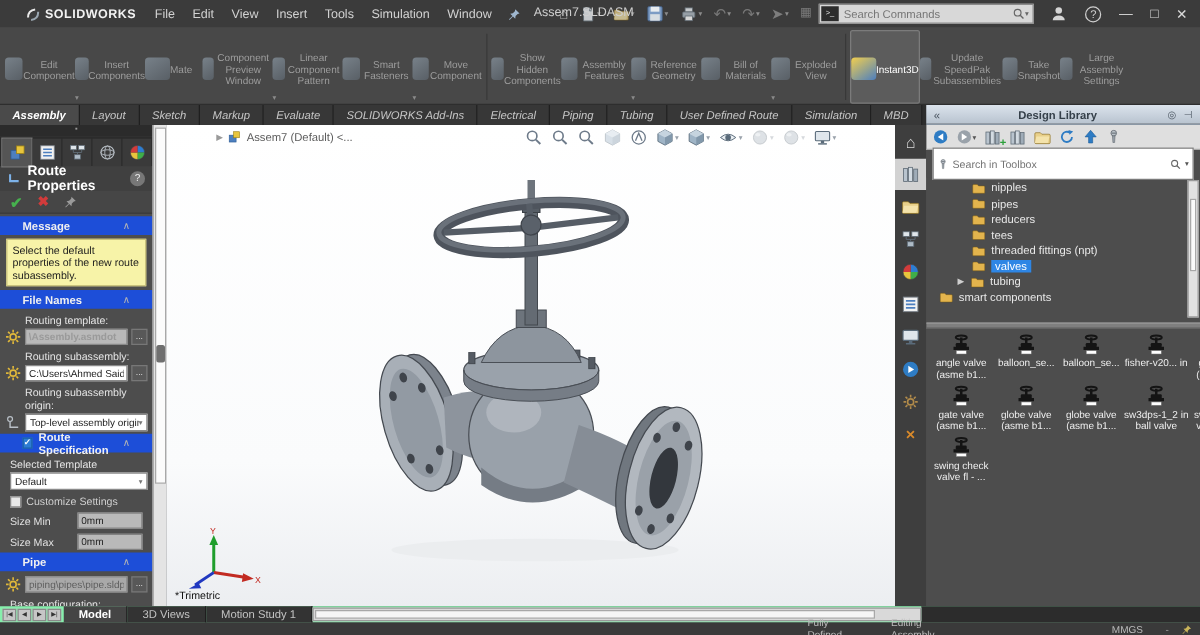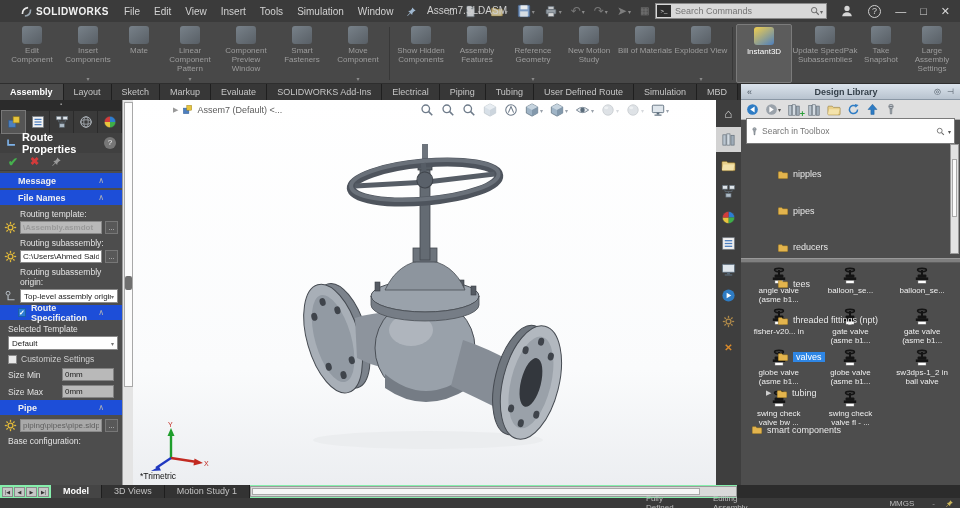--- a/index.html
+++ b/index.html
@@ -29,32 +29,32 @@
     font-family:"Liberation Sans",sans-serif;}
   .search .dd{font-size:6px;color:#666;margin-right:3px;}
   .tb-right{position:absolute;right:0;top:0;height:22px;display:flex;align-items:center;gap:14px;
     padding-right:10px;color:#cfcfcf;}
   .helpc{width:13px;height:13px;border:1px solid #cfcfcf;border-radius:50%;font-size:9px;
     line-height:11px;text-align:center;}
   .wc{font-size:11px;color:#d9d9d9;}
   
   #ribbon{position:absolute;left:0;top:22px;width:960px;height:62px;background:#484848;
     border-bottom:1px solid #2e2e2e;display:flex;align-items:stretch;padding:2px 0 0 4px;}
-  .rbtn{width:56px;display:flex;flex-direction:column;align-items:center;padding-top:2px;position:relative;}
+  .rbtn{width:56px;display:flex;flex-direction:row;align-items:center;padding-top:2px;position:relative;}
   .rbtn.w50{width:46px;}
   .rbtn .ric{width:20px;height:18px;border-radius:3px;opacity:.55;
     background:linear-gradient(145deg,#9fb0bf,#66727e);}
   .rbtn .rlabel{margin-top:2px;font-size:8px;line-height:9px;text-align:center;color:#9d9d9d;}
   .rbtn .rdd{position:absolute;bottom:1px;font-size:6px;color:#8b8b8b;}
   .rbtn.active{background:#5c5c5c;border:1px solid #7b7b7b;border-radius:2px;width:56px;}
   .rbtn.active .ric{opacity:1;background:linear-gradient(145deg,#f2cf4e,#4d7fbf);}
   .rbtn.active .rlabel{color:#fff;}
   .rsep{width:1px;background:#383838;margin:3px 3px;}
   
-  #tabrow{position:absolute;left:0;top:84px;width:960px;height:16px;background:#2d2d2d;display:flex;}
+  #tabrow{position:absolute;left:0;top:84px;width:960px;height:16px;background:#2d2d2d;display:flex;font-style:italic;}
   .ctab{height:16px;line-height:16px;padding:0 10px;font-size:9px;color:#c6c6c6;background:#373737;
     border-right:1px solid #1f1f1f;white-space:nowrap;}
   .ctab.active{background:#4a4a4a;color:#fff;font-weight:bold;}
   .tabfill{flex:1;background:#2d2d2d;}
   
   #dlheader{position:absolute;left:741px;top:84px;width:219px;height:16px;
     background:linear-gradient(#dbe3ec,#b8c3cf);border-bottom:1px solid #8a97a5;
     display:flex;align-items:center;color:#3a3f46;font-size:9px;}
   #dlheader .chev{padding:0 6px;font-size:9px;color:#4a5560;}
   #dlheader .t{flex:1;text-align:center;font-weight:bold;color:#35404a;}
@@ -124,29 +124,29 @@
   .dl-tools{height:20px;background:#dfdfdf;border-bottom:1px solid #aaa;display:flex;
     align-items:center;gap:6px;padding:0 5px;}
   .dl-tools .dd{font-size:6px;color:#555;}
   .gray{color:#9a9a9a;font-weight:bold;}
   .dl-search{height:22px;display:flex;align-items:center;padding:3px 5px;background:#4d4d4d;}
   .dl-sbox{flex:1;height:20px;background:#fff;border:1px solid #7a7a7a;display:flex;align-items:center;gap:3px;padding:12px 3px;}
   .dl-sbox input{flex:1;border:0;outline:none;font-size:8.5px;color:#555;min-width:0;
     font-family:"Liberation Sans",sans-serif;}
   .dl-sbox .dd{font-size:6px;color:#555;}
   .tree{position:relative;height:116px;padding-top:2px;}
-  .trow{height:12.5px;display:flex;align-items:center;gap:4px;font-size:9px;color:#e8e8e8;margin-top:24px;}
+  .trow{height:12.5px;display:flex;align-items:center;gap:4px;font-size:9px;color:#e8e8e8;}
   .trow .lab{white-space:nowrap;}
   .trow .lab.select{background:#2e86e5;color:#fff;padding:0 3px;}
   .trow .exp{color:#cfcfcf;font-size:7px;width:6px;}
   .lvl0{padding-left:10px;} .lvl1{padding-left:25px;} .lvl2{padding-left:36px;}
   .tree-sb{position:absolute;right:1px;top:2px;width:9px;height:110px;background:#e2e2e2;border:1px solid #9a9a9a;}
   .tree-sb .th{position:absolute;left:1px;top:14px;width:5px;height:58px;background:#fafafa;border:1px solid #a8a8a8;}
   .dl-split{height:5px;background:#7f7f7f;border-top:1px solid #999;border-bottom:1px solid #5e5e5e;}
-  .thumbs{display:grid;grid-template-columns:repeat(3,1fr);padding:4px 2px 0 2px;row-gap:4px;}
+  .thumbs{display:grid;grid-template-columns:repeat(5,1fr);padding:4px 2px 0 2px;row-gap:4px;}
   .thumb{display:flex;flex-direction:column;align-items:center;}
   .thumb .tl{margin-top:1px;font-size:8px;line-height:9px;color:#efefef;text-align:center;width:52px;
     overflow:hidden;max-height:18px;}
   
   #bottomrow{position:absolute;left:0;top:485px;width:960px;height:13px;background:#86efac;display:flex;align-items:center;}
   .nav{display:flex;gap:1px;padding:0 2px;}
   .nav span{width:11px;height:10px;background:#c6c6c6;border:1px solid #8a8a8a;color:#333;
     font-size:5px;line-height:9px;text-align:center;}
   .btab{height:13px;line-height:13px;padding:0 12px;font-size:9px;color:#c2c2c2;background:#333;
     border-right:1px solid #1e1e1e;white-space:nowrap;}
@@ -381,53 +381,49 @@
         <span class="ric"></span>
         <span class="rlabel">Insert Components</span>
         <span class="rdd">▾</span>
       </div>
     <div class="rbtn w50">
         <span class="ric"></span>
         <span class="rlabel">Mate</span>
       </div>
     <div class="rbtn">
         <span class="ric"></span>
+        <span class="rlabel">Component Preview Window</span>
+      </div>
+    <div class="rbtn">
+        <span class="ric"></span>
         <span class="rlabel">Linear Component Pattern</span>
         <span class="rdd">▾</span>
       </div>
     <div class="rbtn">
         <span class="ric"></span>
-        <span class="rlabel">Component Preview Window</span>
-      </div>
-    <div class="rbtn">
-        <span class="ric"></span>
         <span class="rlabel">Smart Fasteners</span>
       </div>
     <div class="rbtn">
         <span class="ric"></span>
         <span class="rlabel">Move Component</span>
         <span class="rdd">▾</span>
       </div>
     <div class="rsep"></div>
     <div class="rbtn">
         <span class="ric"></span>
         <span class="rlabel">Show Hidden Components</span>
       </div>
     <div class="rbtn">
         <span class="ric"></span>
         <span class="rlabel">Assembly Features</span>
       </div>
     <div class="rbtn">
         <span class="ric"></span>
         <span class="rlabel">Reference Geometry</span>
         <span class="rdd">▾</span>
-      </div>
-    <div class="rbtn">
-        <span class="ric"></span>
-        <span class="rlabel">New Motion Study</span>
       </div>
     <div class="rbtn">
         <span class="ric"></span>
         <span class="rlabel">Bill of Materials</span>
       </div>
     <div class="rbtn">
         <span class="ric"></span>
         <span class="rlabel">Exploded View</span>
         <span class="rdd">▾</span>
       </div>
@@ -520,20 +516,21 @@
         <span class="xc">✖</span>
         <svg width="11" height="11" viewBox="0 0 16 16" style="color:#9a9a9a">
             <use href="#i-pin"></use>
           </svg>
       </div>
 
       <div class="sec-h">
           <span>Message</span>
           <span class="cv">∧</span>
         </div>
+      <div class="msgbox">Select the default properties of the new route subassembly.</div>
 
       <div class="sec-h">
           <span>File Names</span>
           <span class="cv">∧</span>
         </div>
       <div class="flabel">Routing template:</div>
       <div class="frow">
         <svg class="fico" viewBox="0 0 16 16" style="color:#e0b83a">
             <use href="#i-gear"></use>
           </svg>

